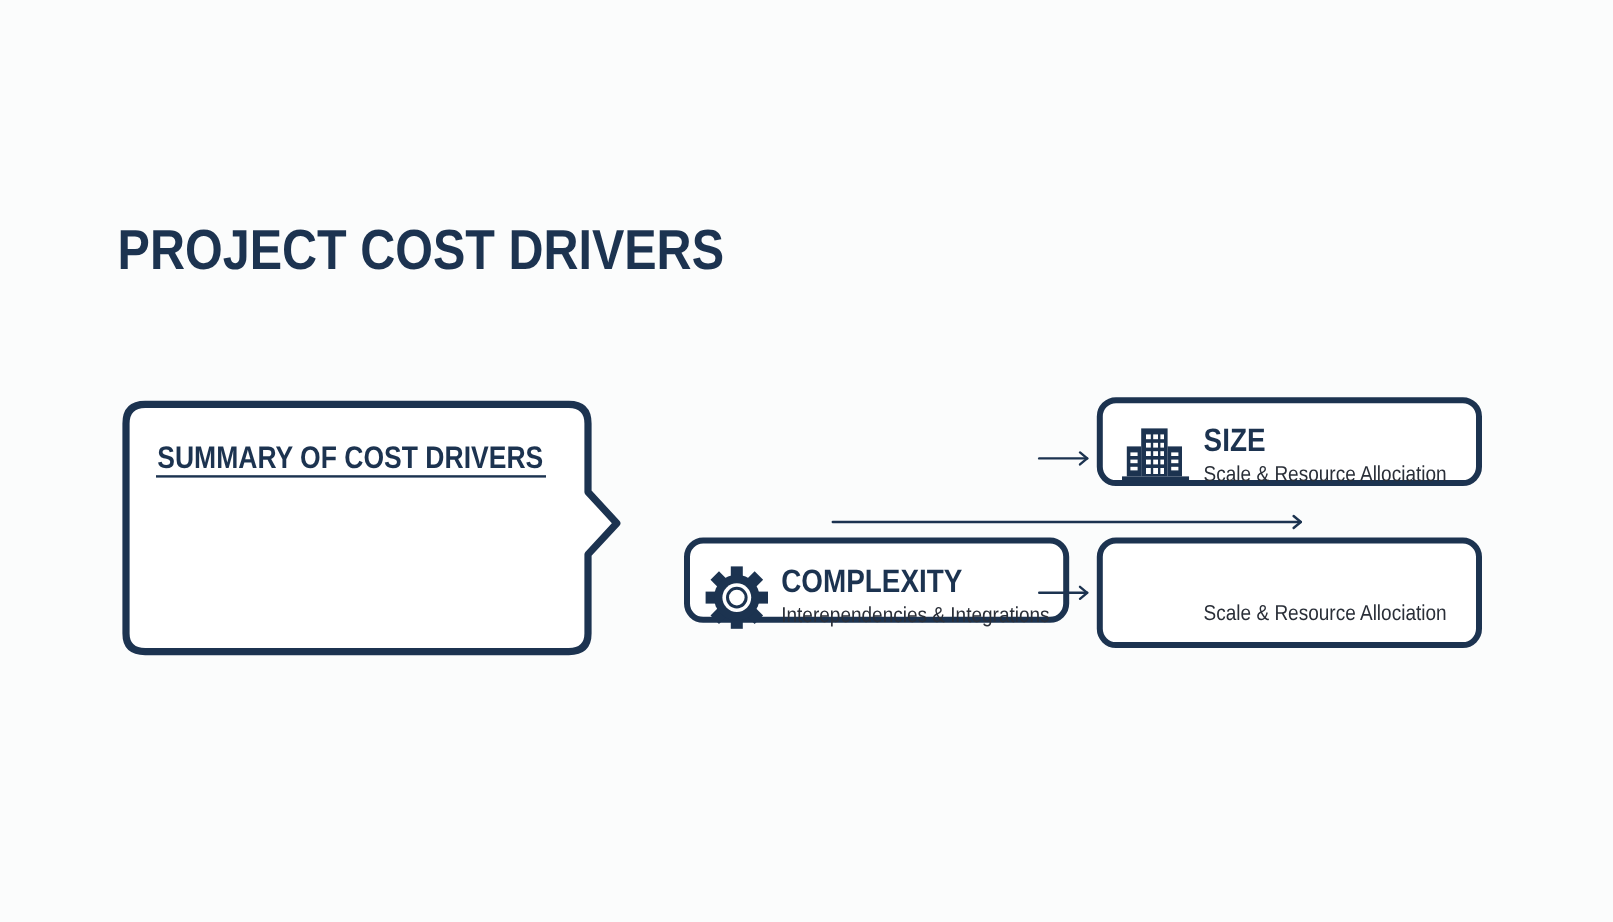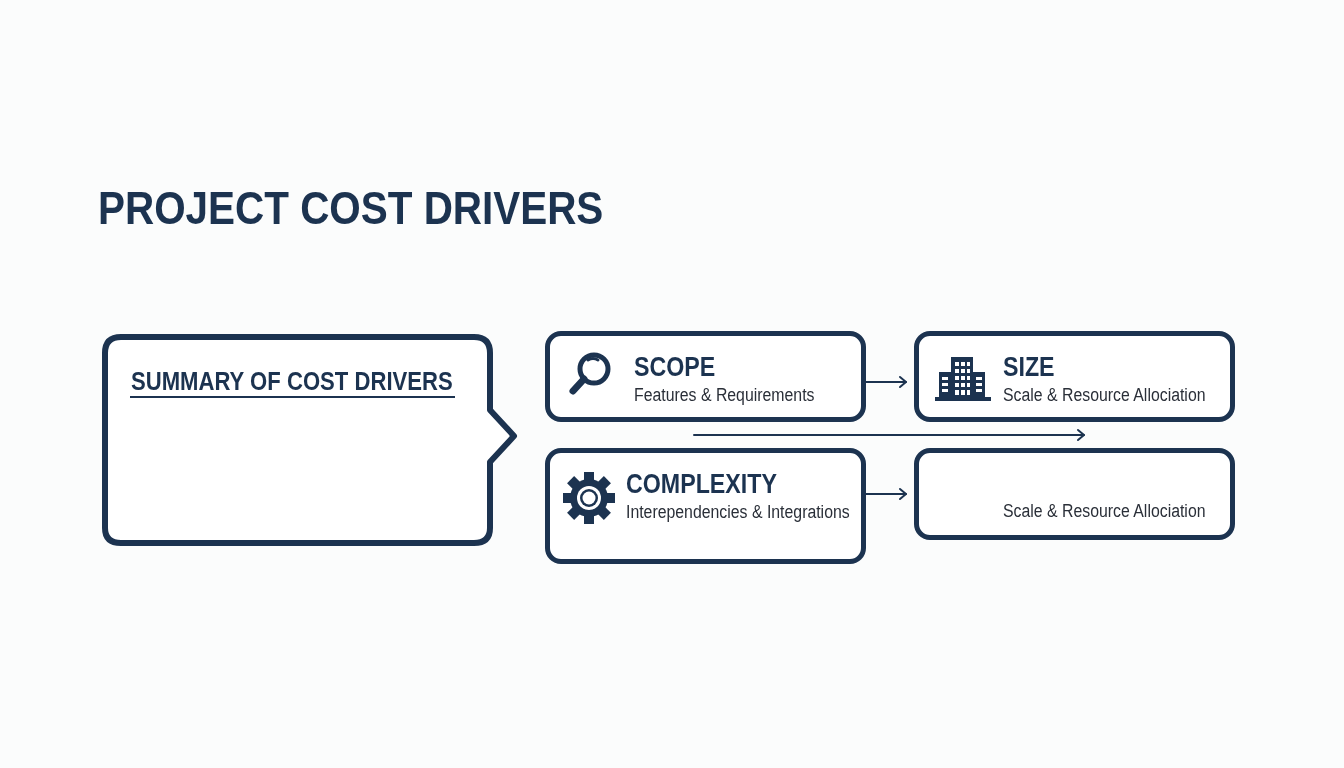--- a/index.html
+++ b/index.html
@@ -67,31 +67,22 @@
 <div class="canvas">
 
   <div class="title">PROJECT COST DRIVERS</div>
 
   <svg class="summary-svg" width="1344" height="768">
     <path d="M121,309 L474,309 Q490,309 490,325 L490,382 L514,408 L490,434 L490,500 Q490,515 474,515 L121,515 Q105,515 105,500 L105,325 Q105,309 121,309 Z" fill="#ffffff" stroke="#1c3350" stroke-width="6" stroke-linejoin="round"></path>
   </svg>
   <div class="summary-heading">SUMMARY OF COST DRIVERS</div>
   <div class="summary-underline"></div>
 
-  <div class="card" style="left:545px; top:303px; width:321px; height:91px;">
-    <svg class="icon" style="left:10px; top:11px;" width="60" height="60" viewBox="0 0 60 60">
-      <circle cx="34" cy="22" r="14" fill="none" stroke="#1c3350" stroke-width="5"></circle>
-      <path d="M28,13 Q33,10 38,13" fill="none" stroke="#1c3350" stroke-width="3" stroke-linecap="round"></path>
-      <line x1="24" y1="32" x2="13" y2="44" stroke="#1c3350" stroke-width="7" stroke-linecap="round"></line>
-    </svg>
-    <div class="card-title" style="left:84px; top:16px;">SCOPE</div>
-    <div class="card-sub" style="left:84px; top:49px;">Features &amp; Requirements</div>
-  </div>
 
-  <div class="card" style="left:914px; top:303px; width:321px; height:91px;">
+  <div class="card" style="left:914px; top:303px; width:321px; height:74px;">
     <svg class="icon" style="left:16px; top:18px;" width="56" height="50" viewBox="0 0 56 50">
       <rect x="16" y="3" width="22" height="40" fill="#1c3350"></rect>
       <rect x="4" y="18" width="12" height="25" fill="#1c3350"></rect>
       <rect x="38" y="18" width="12" height="25" fill="#1c3350"></rect>
       <rect x="0" y="43" width="56" height="4" fill="#1c3350"></rect>
       <g fill="#ffffff">
         <rect x="20" y="8" width="4" height="4"></rect>
           <rect x="26" y="8" width="4" height="4"></rect>
           <rect x="32" y="8" width="3" height="4"></rect>
         <rect x="20" y="15" width="4" height="4"></rect>
@@ -111,21 +102,21 @@
           <rect x="7" y="35" width="6" height="3"></rect>
         <rect x="41" y="23" width="6" height="3"></rect>
           <rect x="41" y="29" width="6" height="3"></rect>
           <rect x="41" y="35" width="6" height="3"></rect>
       </g>
     </svg>
     <div class="card-title" style="left:84px; top:16px;">SIZE</div>
     <div class="card-sub" style="left:84px; top:49px;">Scale &amp; Resource Allociation</div>
   </div>
 
-  <div class="card" style="left:545px; top:420px; width:321px; height:116px;">
+  <div class="card" style="left:570px; top:420px; width:321px; height:71px;">
     <svg class="icon" style="left:11px; top:17px;" width="56" height="56" viewBox="0 0 56 56">
       <g transform="translate(28,28)" fill="#1c3350">
         <rect x="-5" y="-26" width="10" height="12"></rect>
         <rect x="-5" y="-26" width="10" height="12" transform="rotate(45)"></rect>
         <rect x="-5" y="-26" width="10" height="12" transform="rotate(90)"></rect>
         <rect x="-5" y="-26" width="10" height="12" transform="rotate(135)"></rect>
         <rect x="-5" y="-26" width="10" height="12" transform="rotate(180)"></rect>
         <rect x="-5" y="-26" width="10" height="12" transform="rotate(225)"></rect>
         <rect x="-5" y="-26" width="10" height="12" transform="rotate(270)"></rect>
         <rect x="-5" y="-26" width="10" height="12" transform="rotate(315)"></rect>

